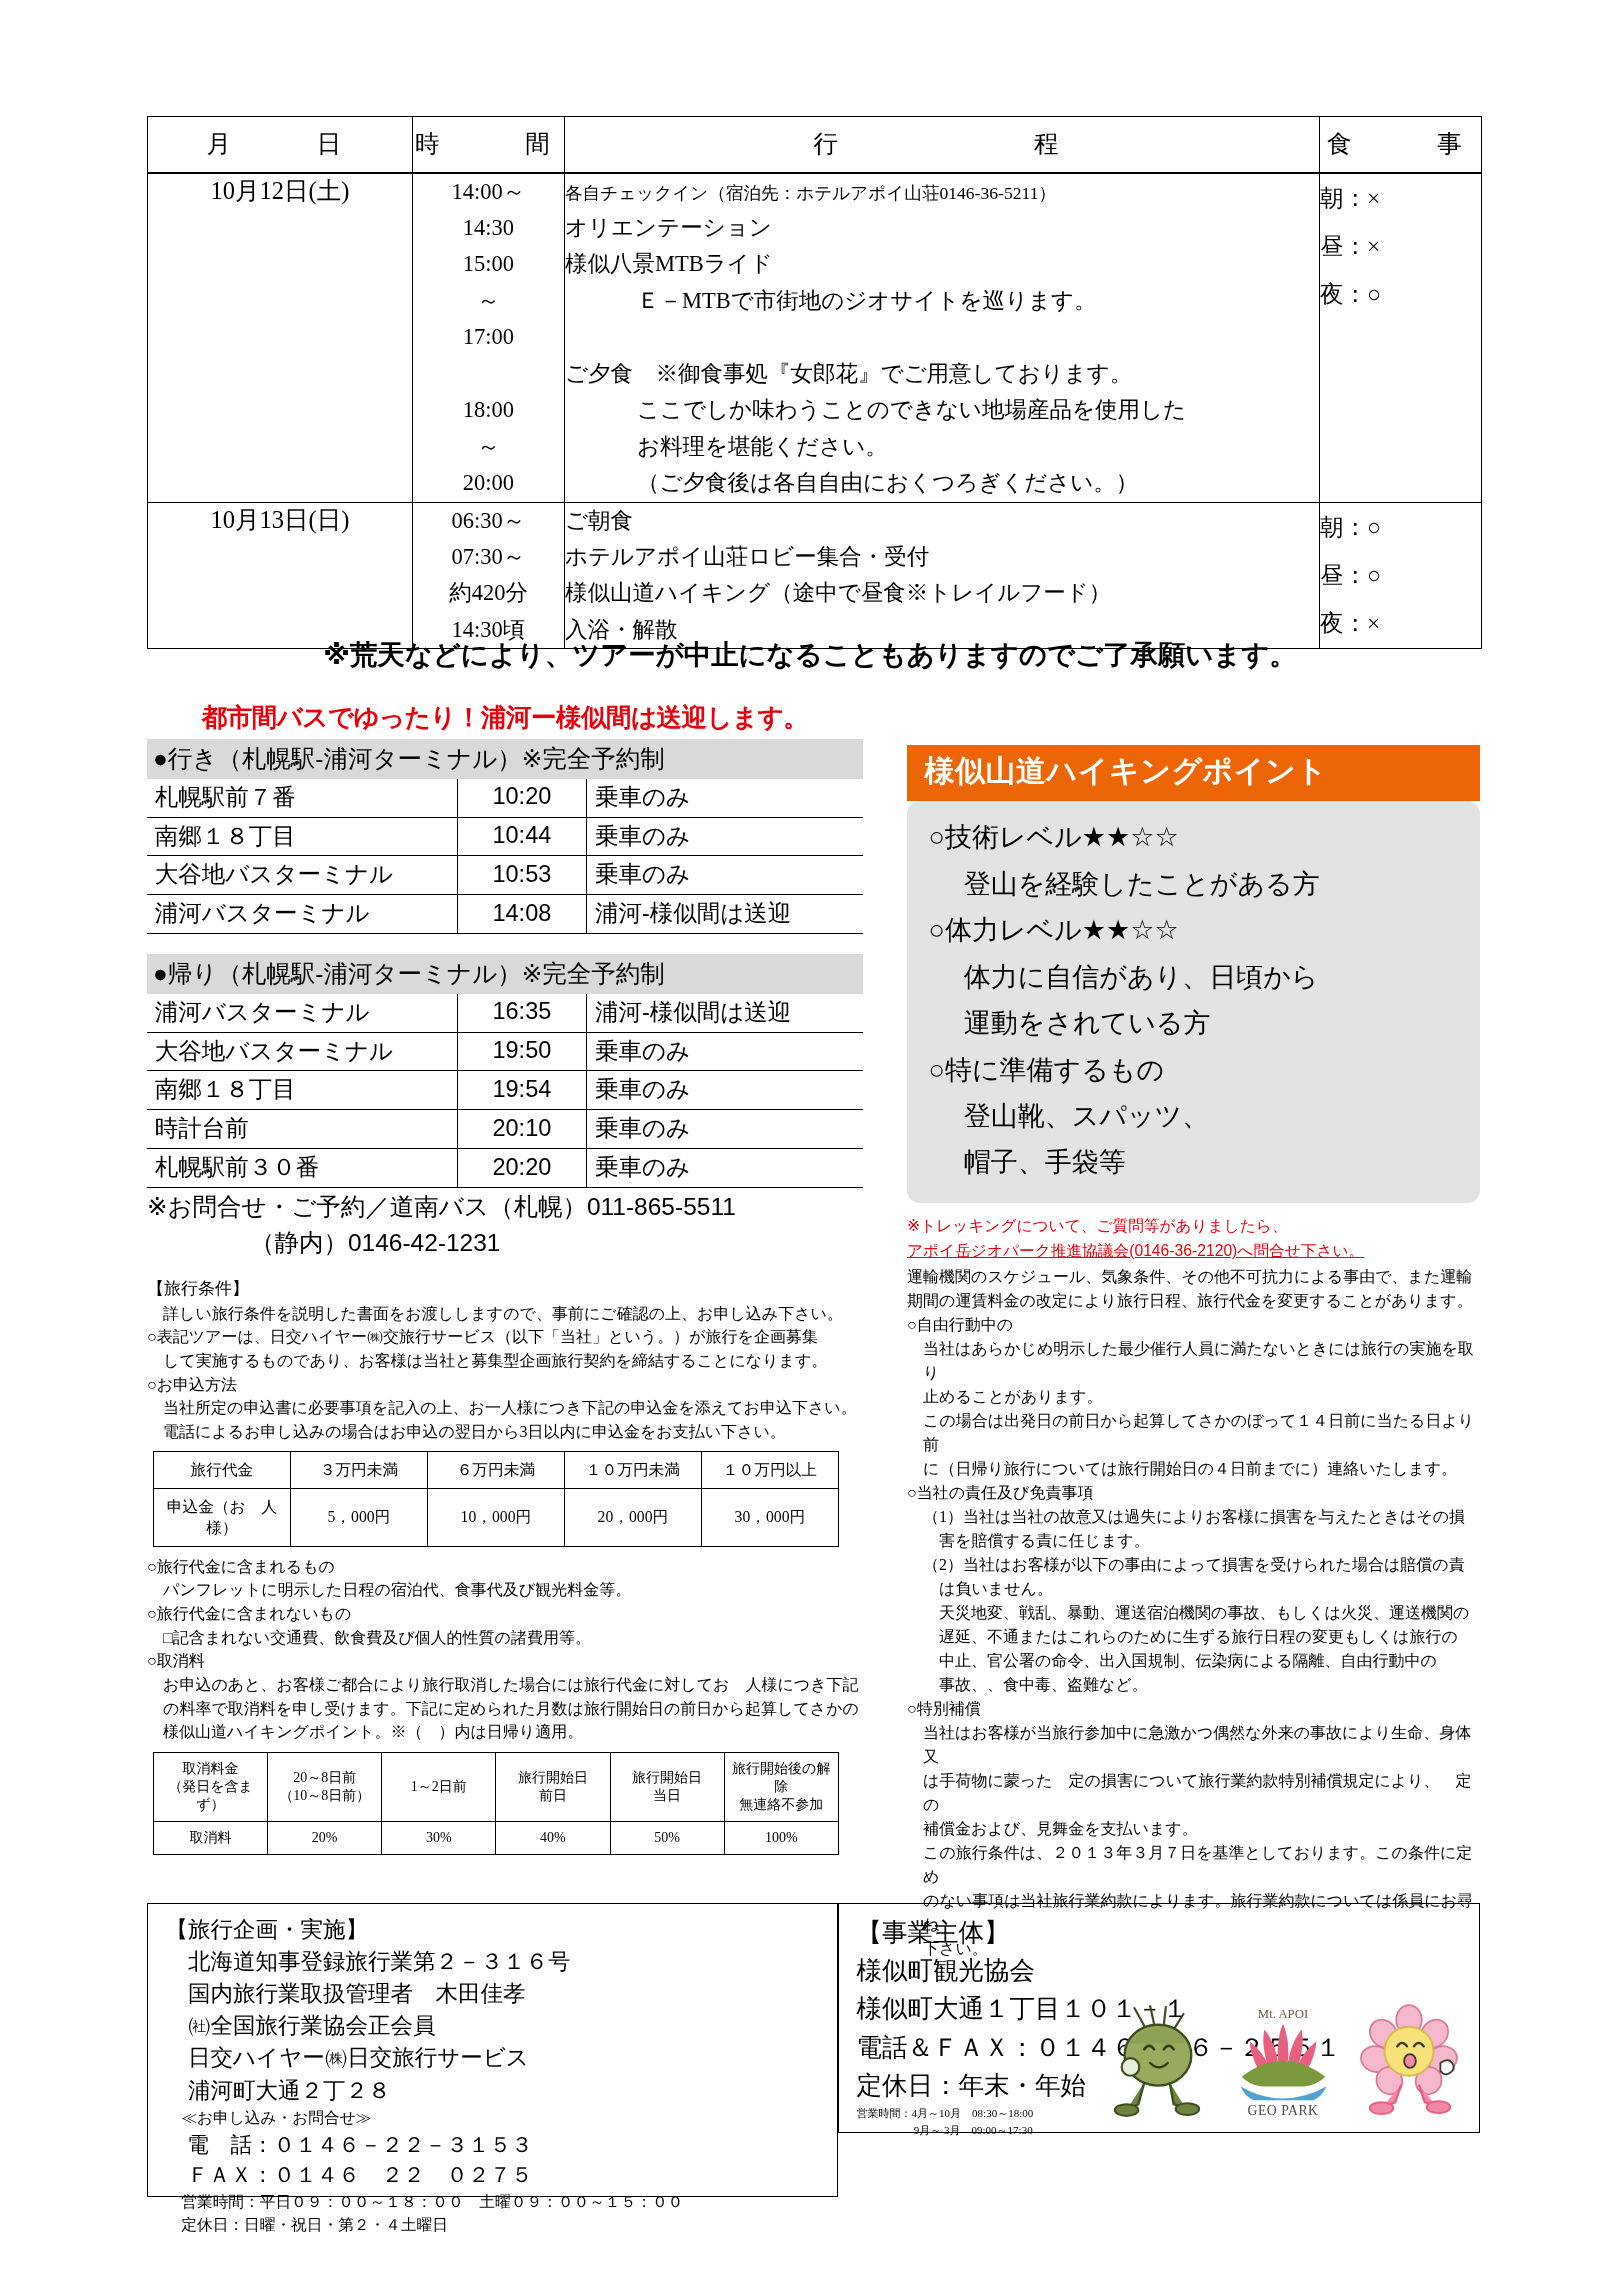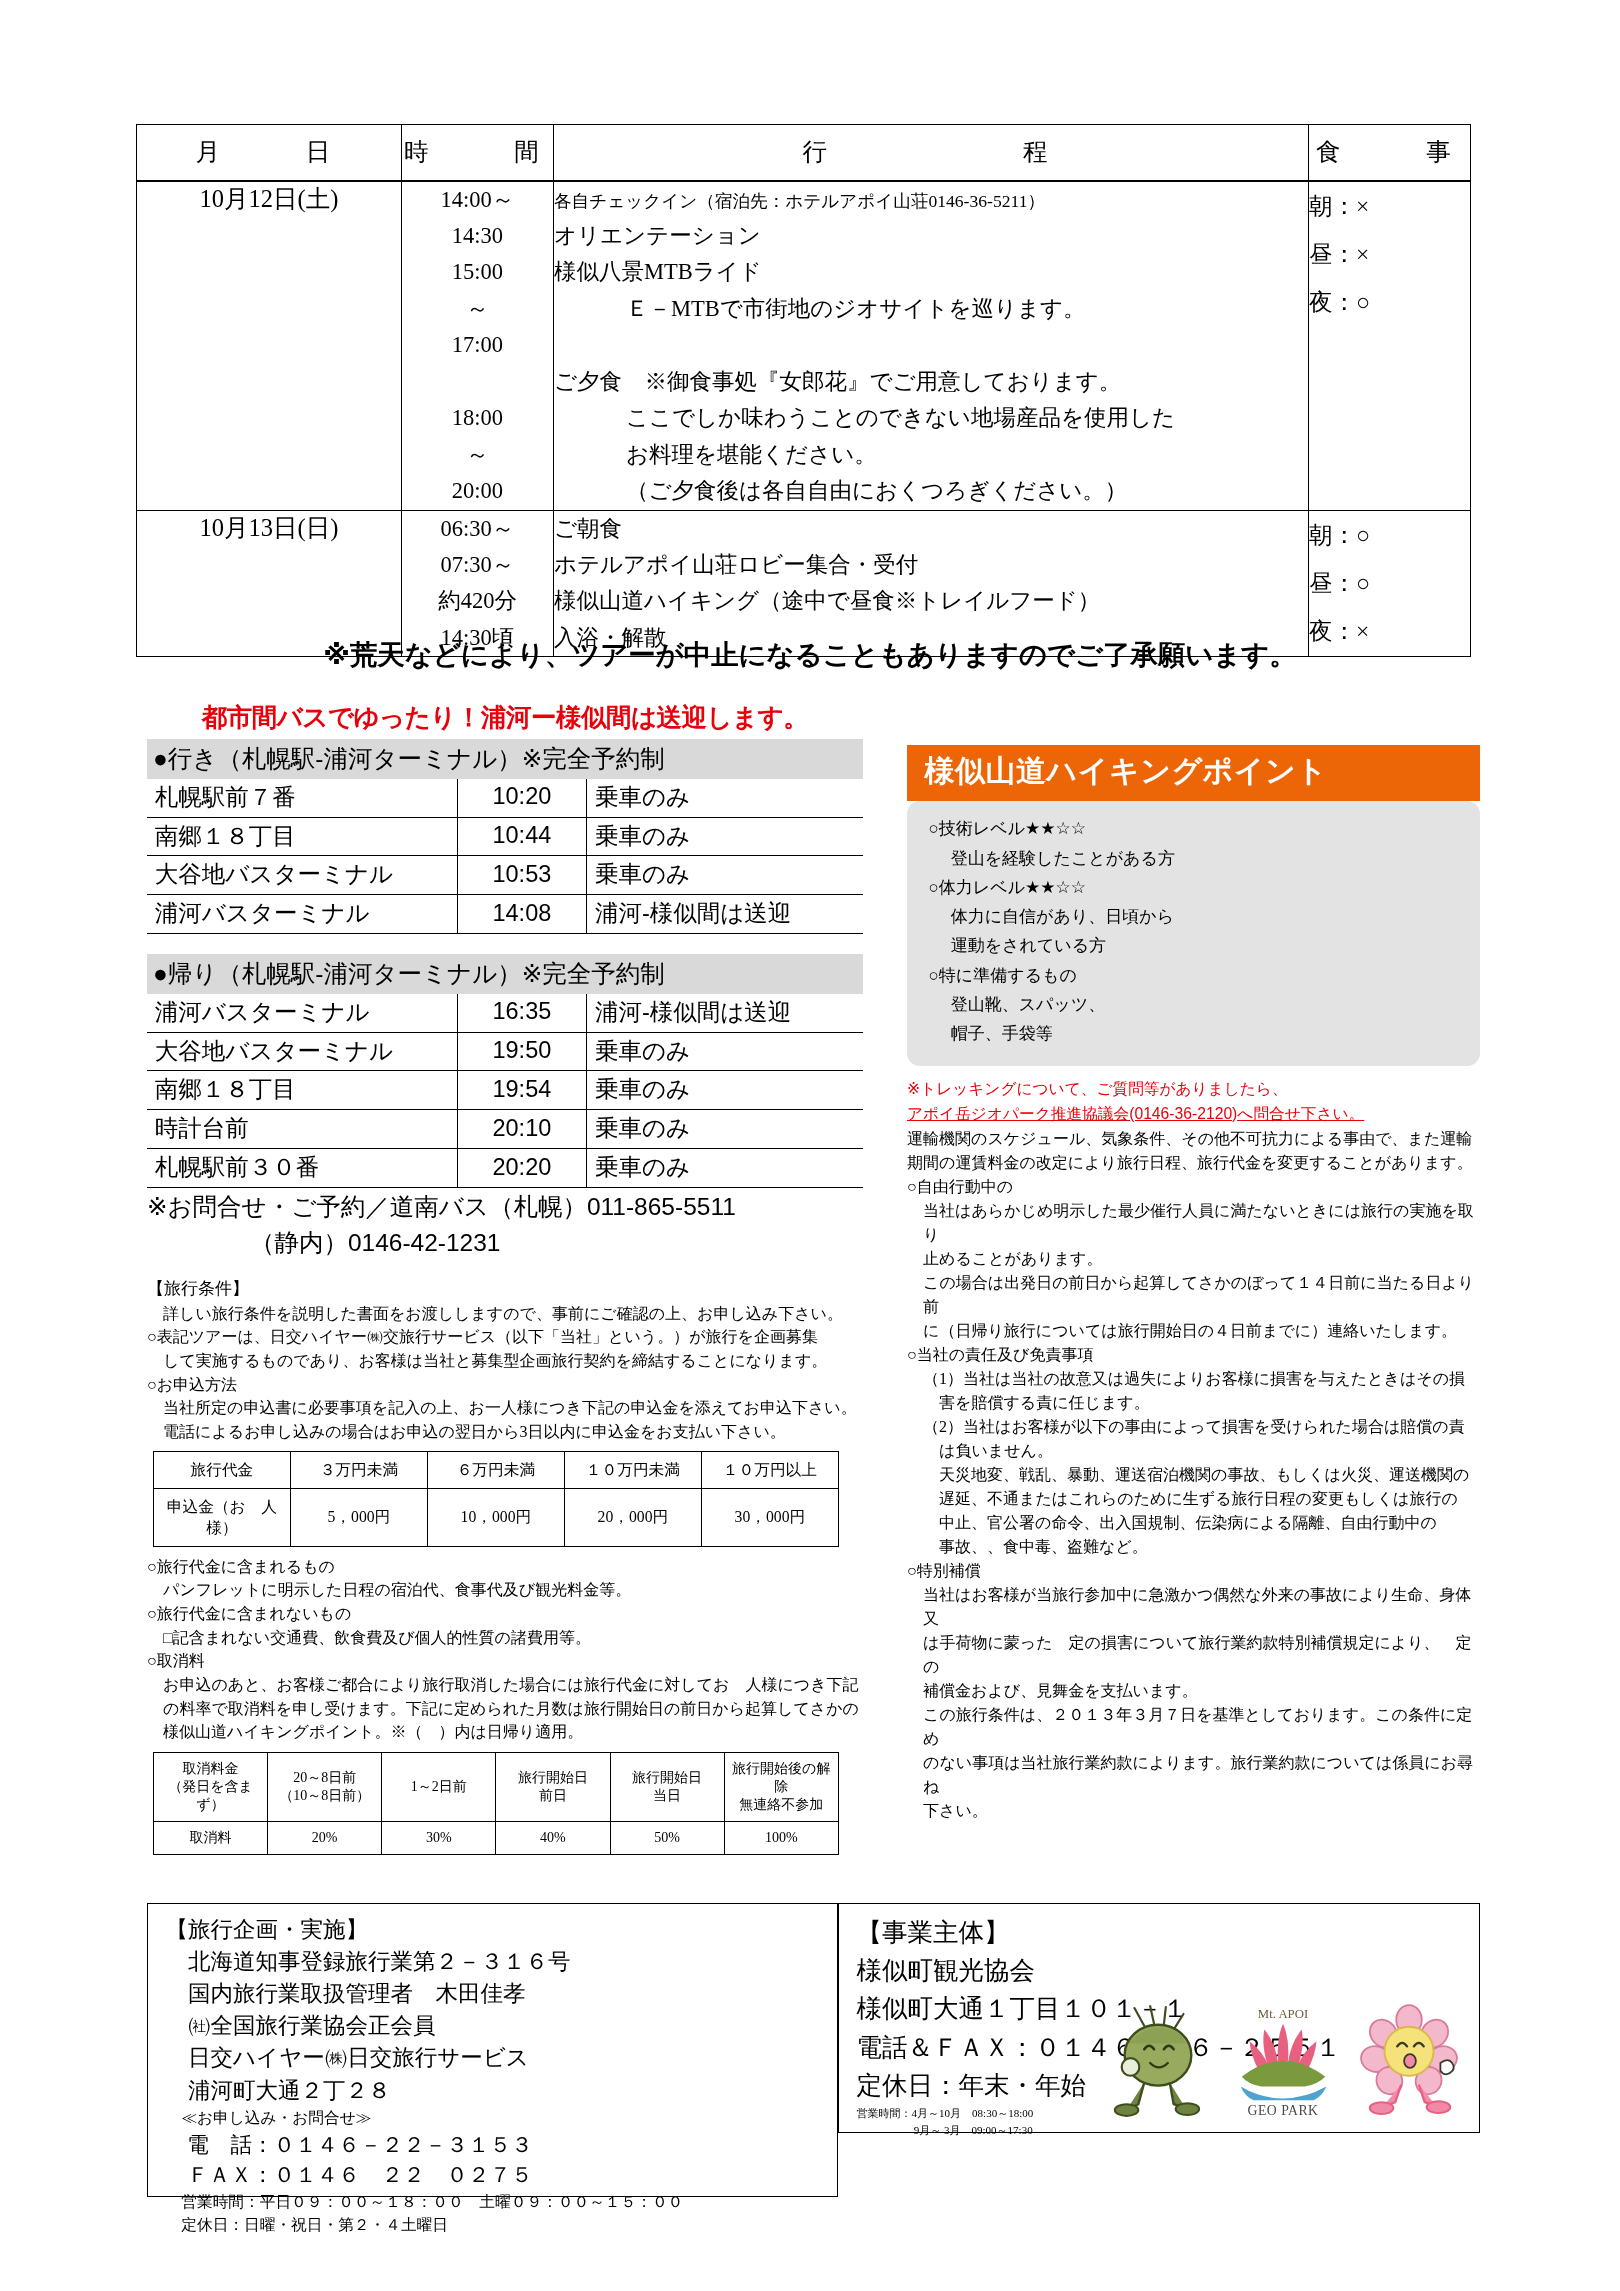--- a/index.html
+++ b/index.html
@@ -7,21 +7,21 @@
     width:1620px; height:2292px;
     background:#ffffff;
     font-family:"Liberation Serif","DejaVu Serif",serif;
     color:#000;
     position:relative;
     overflow:hidden;
   }
   .page { position:absolute; left:0; top:0; width:1620px; height:2292px; }
 
   
-  .itin-wrap { position:absolute; left:136px; top:116px; width:1180px;margin-top:8px; }
+  .itin-wrap { position:absolute; left:147px; top:116px; width:1180px; }
   table.itin { border-collapse:collapse; width:1333px; table-layout:fixed; }
   table.itin th, table.itin td {
     border:1.5px solid #000; padding:0; vertical-align:top;
   }
   table.itin thead th {
     border-bottom:2.9px solid #000;
     text-align:center; font-weight:normal; font-size:24.5px;
     padding:9.8px 0 11.8px 0; letter-spacing:.5em;
   }
   .col-date { width:265px; }
@@ -89,21 +89,21 @@
   table.cancel td.lbl { font-size:14px; }
 
   
   .right-col { position:absolute; left:907px; top:745px; width:573px; }
   .orange-head {
     background:#ec6608; color:#fff; font-weight:bold; font-size:30px;
     font-family:"Liberation Sans","DejaVu Sans",sans-serif;
     padding:5.9px 0 8.8px 17.6px; letter-spacing:0.5px;
   }
   .grey-body {
-    background:#e3e3e3; padding:13.7px 0 17.6px 21.6px; font-size:17px;
+    background:#e3e3e3; padding:13.7px 0 17.6px 21.6px; font-size:27px;
     line-height:1.72; font-family:"Liberation Sans","DejaVu Sans",sans-serif;border-radius:13px;
   }
   .grey-body .sub { padding-left:1.3em; display:block; }
   .pink-note {
     color:#e8000b; font-size:15.7px; line-height:1.6; margin-top:9.8px;
     font-family:"Liberation Sans","DejaVu Sans",sans-serif;
   }
   .pink-note .u { text-decoration:underline; }
   .right-terms { margin-top:1px; font-size:16px; line-height:1.5; }
   .right-terms p { margin:0; }

